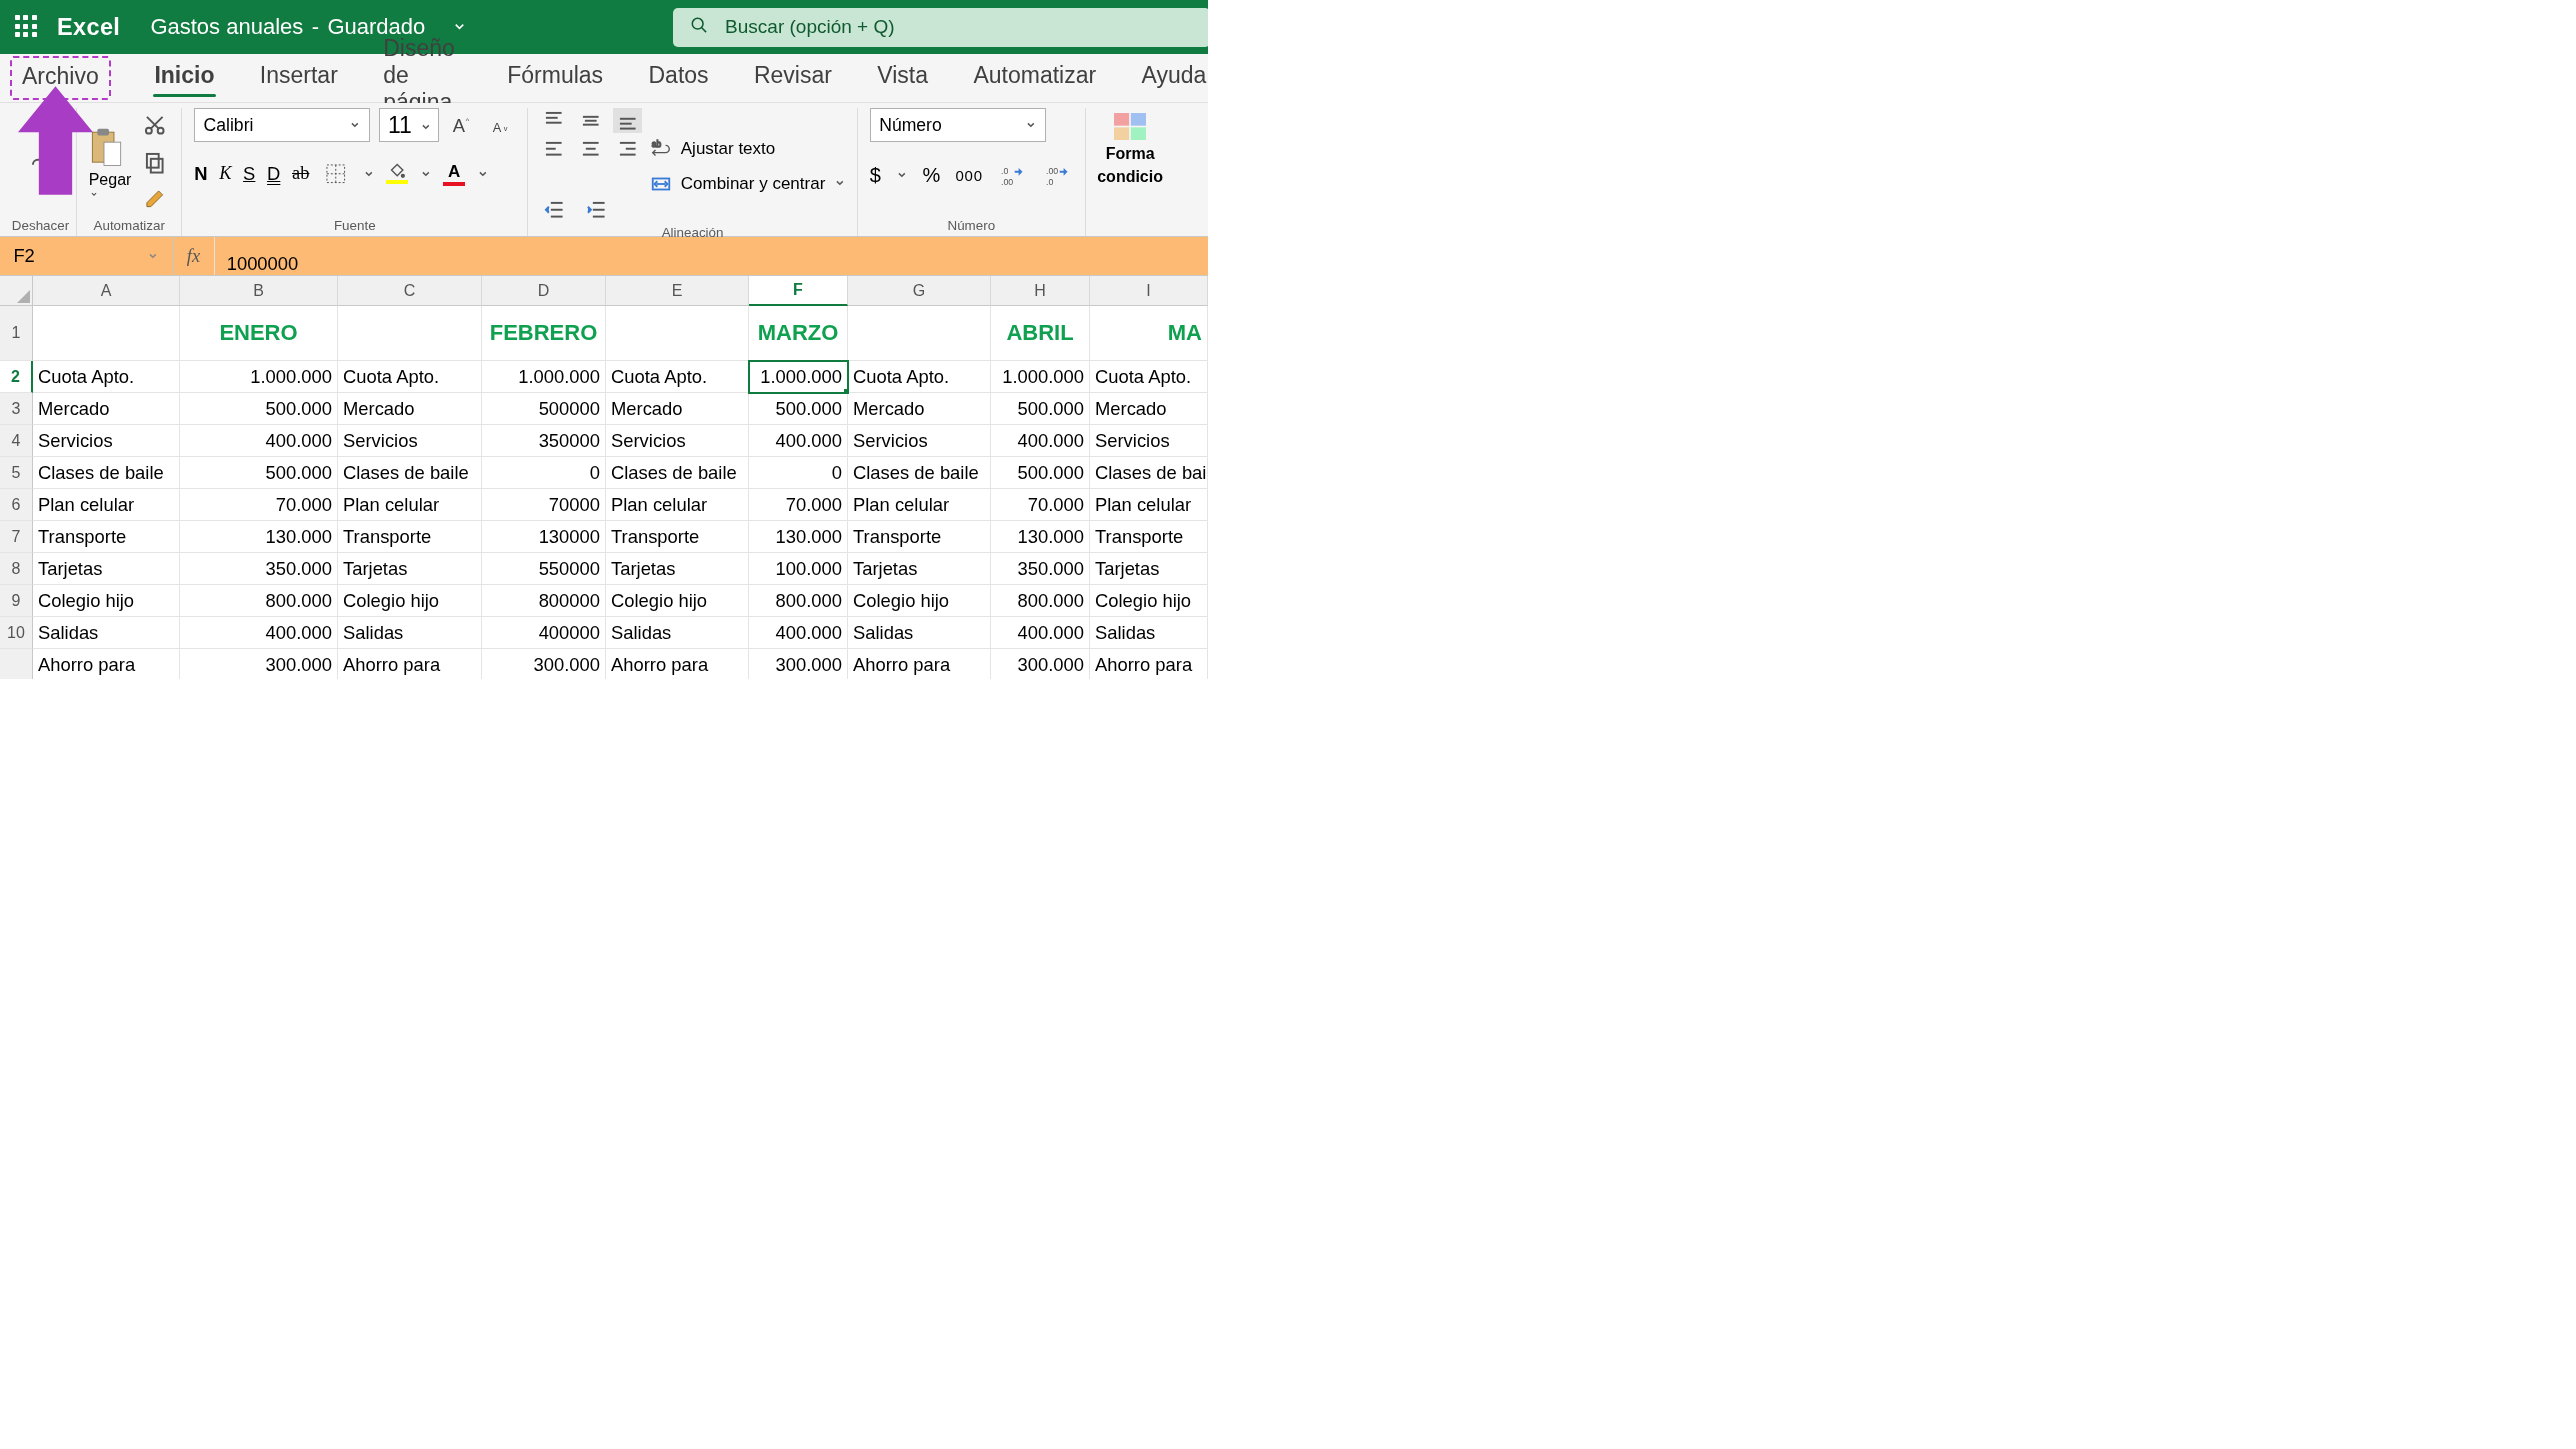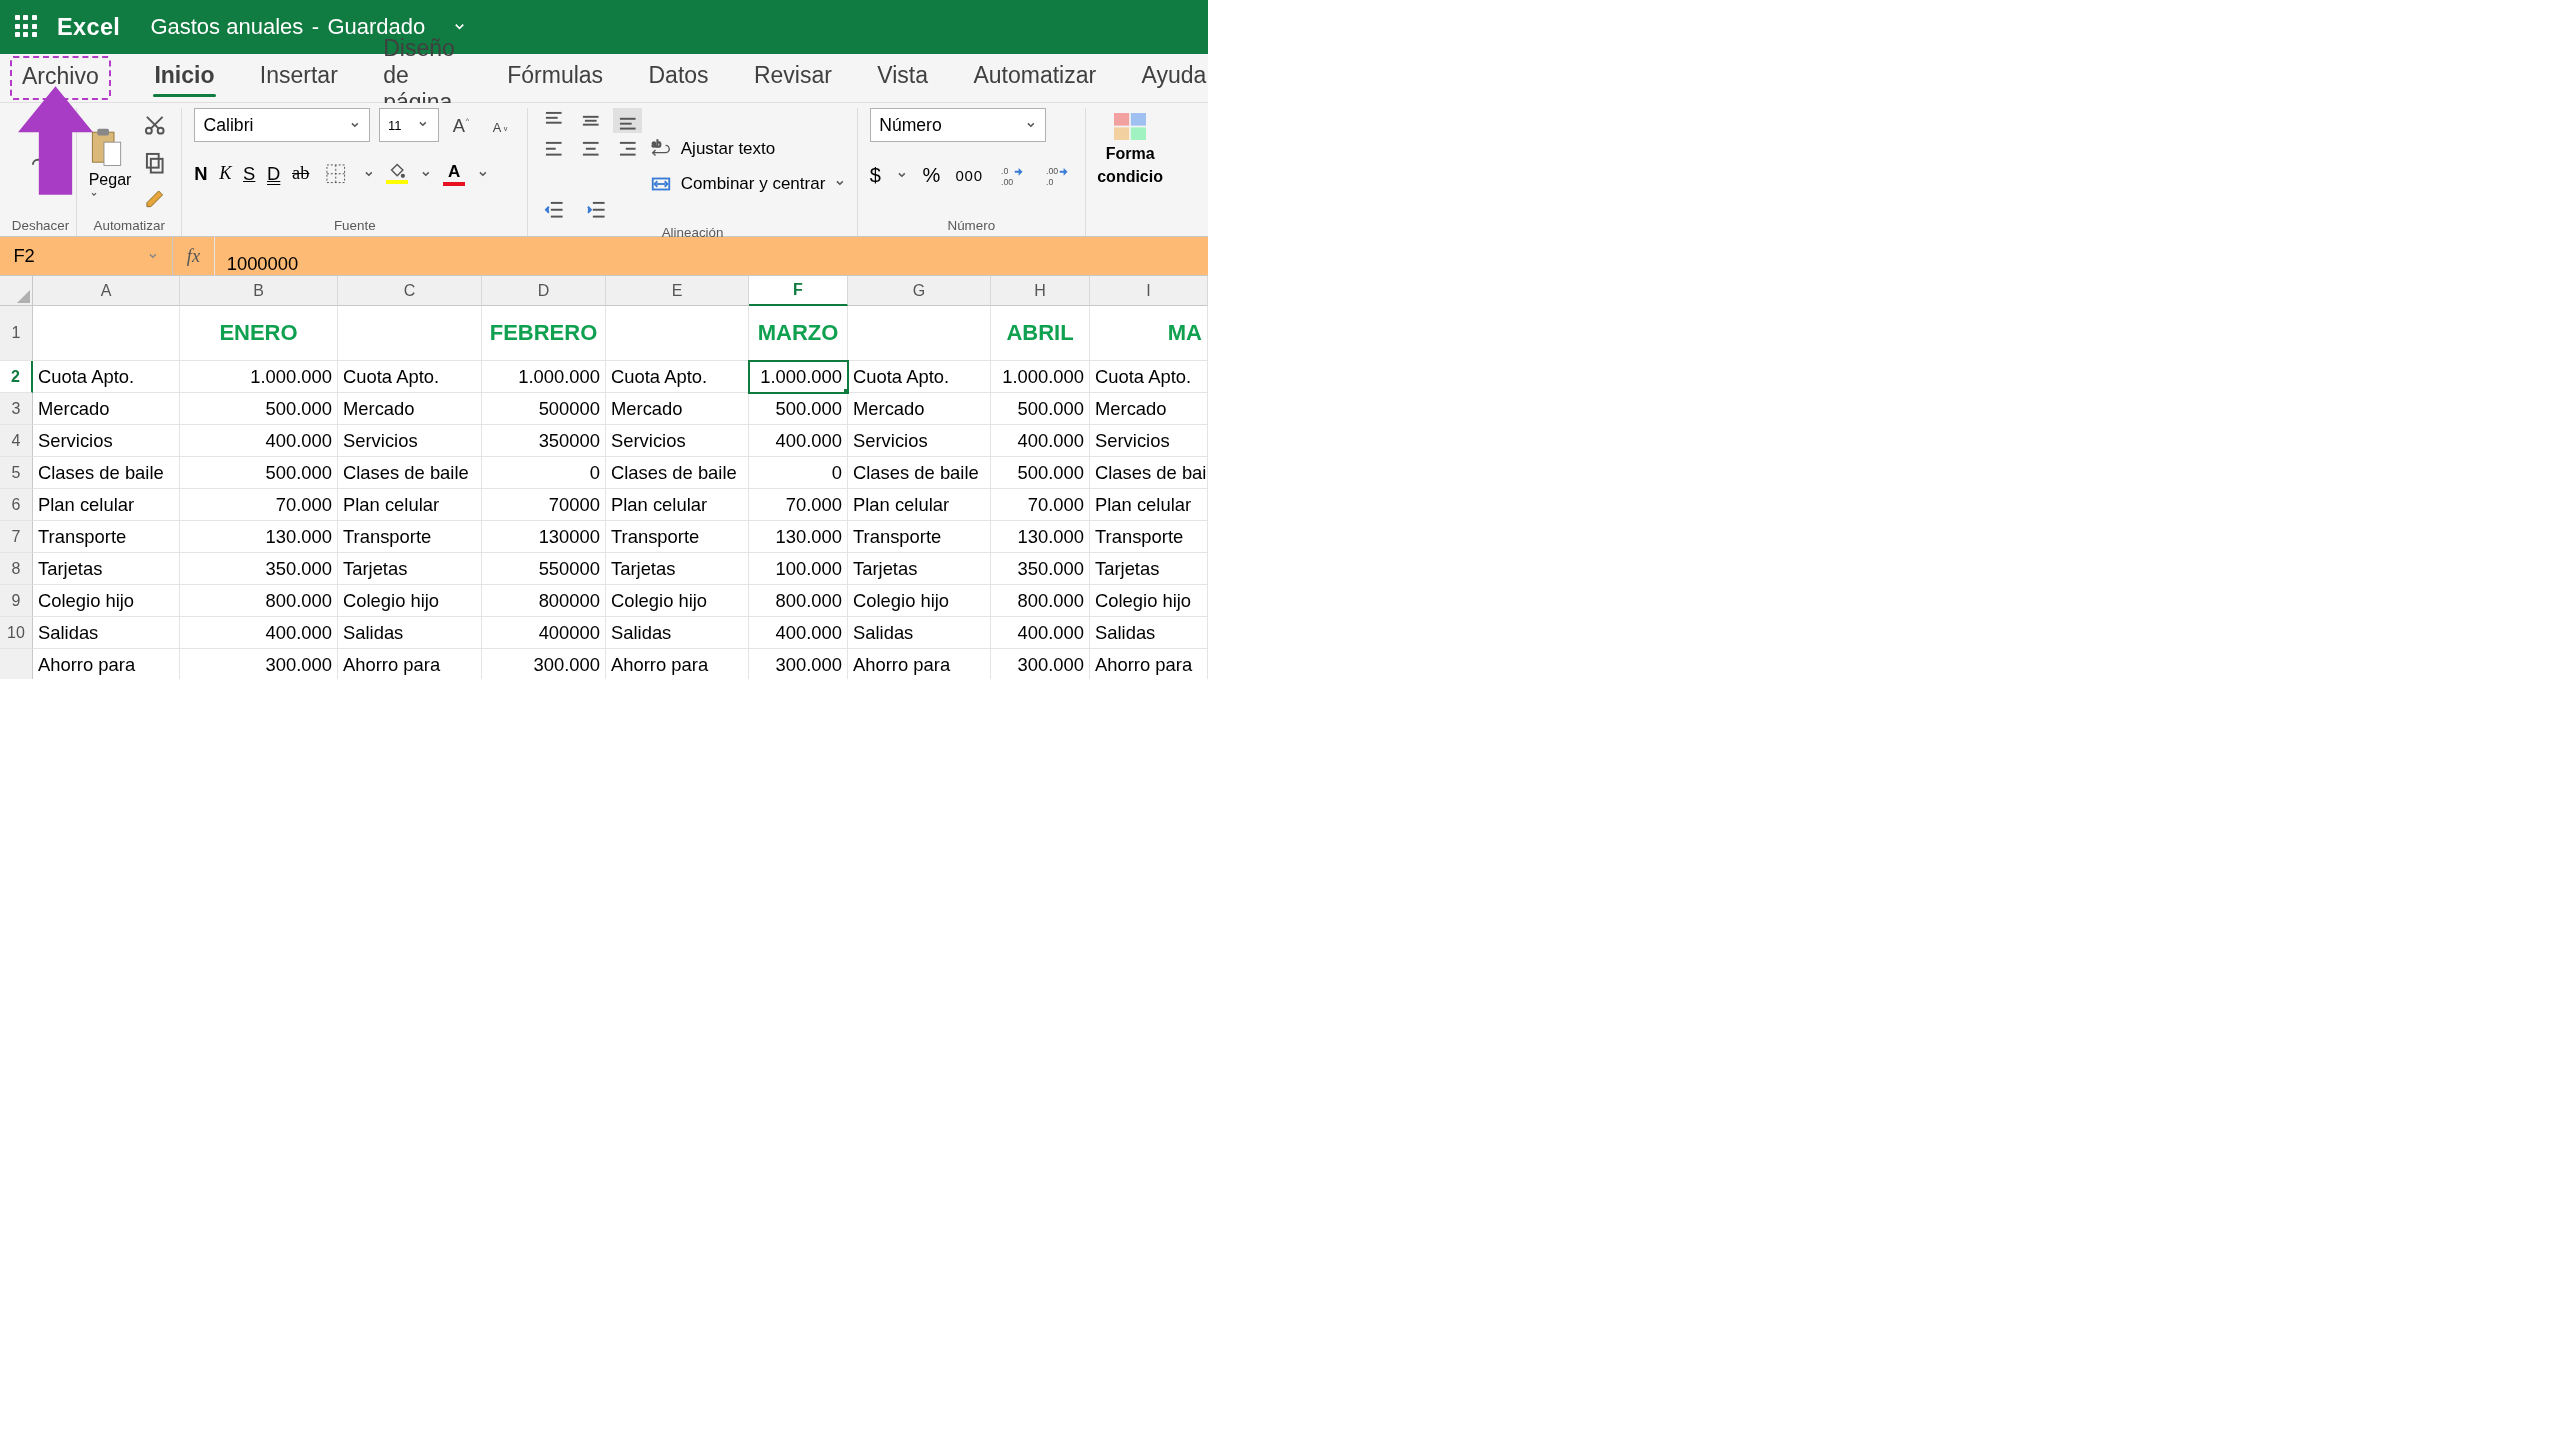--- a/index.html
+++ b/index.html
@@ -37,21 +37,21 @@
   .rgroup { display:flex; flex-direction:column; align-items:center; padding: 0 11.7px; border-right:0.8px solid #dcdcdc; }
   .rgroup:last-child { border-right:none; }
   .rgroup-body { flex:1; display:flex; align-items:center; gap:8.4px; }
   .rgroup-label { font-size: 13.4px; color:#5a5a5a; padding-bottom:3.4px; }
   .icon-btn { width:30px; height:30px; display:flex; align-items:center; justify-content:center; cursor:pointer; }
   .icon-btn svg { width:23.5px; height:23.5px; }
   .font-row1 { display:flex; align-items:center; gap:8.4px; }
   .font-row2 { display:flex; align-items:center; gap:11.7px; margin-top:8.4px; font-size:18.4px;}
   .combo { height:34px; border:0.8px solid #b0b0b0; background:#fff; display:flex; align-items:center; padding:0 8.4px; cursor:pointer; gap:8px;}
   .combo-font { width:176px; font-size:17.6px;}
-  .combo-size { width:60px; font-size:13px;}
+  .combo-size { width:60px; font-size:23px;}
   .combo-num { width:176px; font-size:17.6px;}
   .chev-sm svg{width:11.7px;height:11.7px;}
   .font-grow svg,.font-shrink svg{width:22px;height:22px;}
   .bold{font-weight:700;}
   .italic{font-style:italic;font-family:serif;}
   .underline{text-decoration:underline;}
   .dunder{text-decoration:underline;text-decoration-style:double;}
   .strike{text-decoration:line-through;}
   .color-swatch{display:inline-flex;flex-direction:column;align-items:center;}
   .color-swatch .bar{width:22px;height:4.2px;}
@@ -118,20 +118,29 @@
   <div class="doc-title-wrap">
     <span>Gastos anuales</span>
     <span class="doc-title-sep">-</span>
     <span class="doc-status">Guardado</span>
     <span class="title-chevron">
       <svg viewBox="0 0 24 24" fill="none" stroke="#fff" stroke-width="2.5">
           <polyline points="6 9 12 15 18 9"></polyline>
         </svg>
     </span>
   </div>
+  <div class="search-wrap">
+    <span>
+      <svg viewBox="0 0 24 24" fill="none" stroke="#0f5a2f" stroke-width="2">
+          <circle cx="10" cy="10" r="7"></circle>
+          <line x1="21" y1="21" x2="15" y2="15"></line>
+        </svg>
+    </span>
+    <span class="search-text">Buscar (opción + Q)</span>
+  </div>
 </div>
 
 <div class="ribbon-tabs">
   <div class="ribbon-tab highlighted">Archivo</div>
   <div class="ribbon-tab active">Inicio</div>
   <div class="ribbon-tab">Insertar</div>
   <div class="ribbon-tab">Diseño de página</div>
   <div class="ribbon-tab">Fórmulas</div>
   <div class="ribbon-tab">Datos</div>
   <div class="ribbon-tab">Revisar</div>

